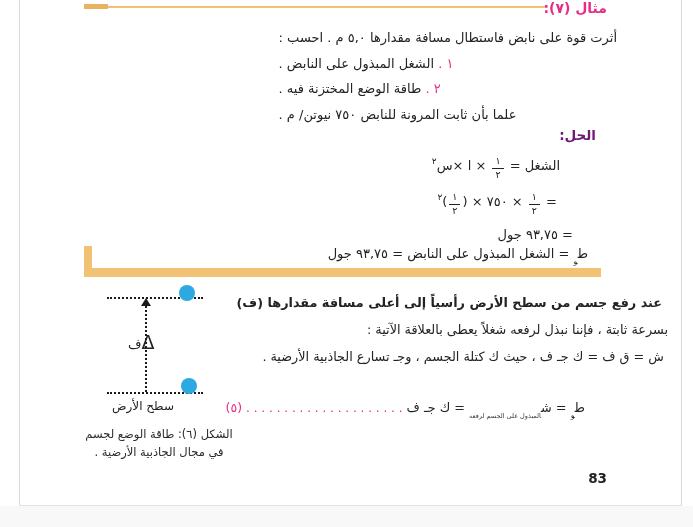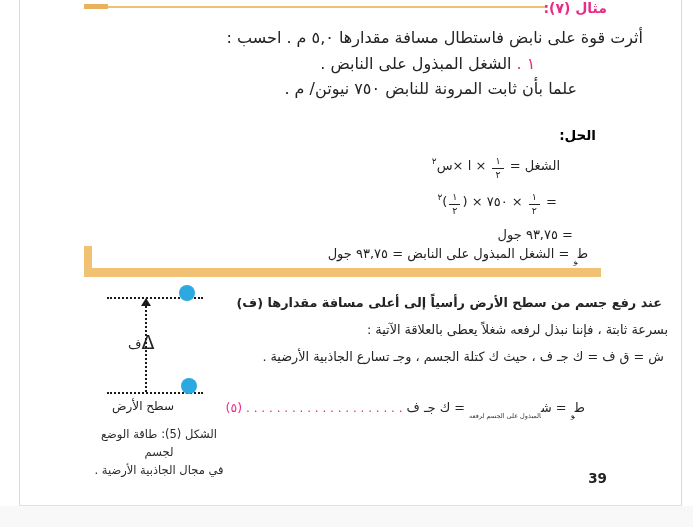--- a/index.html
+++ b/index.html
@@ -10,24 +10,24 @@
   .pink{color:#e62d86;}
   .nw{white-space:nowrap;}
   .rtl{direction:rtl;unicode-bidi:embed;}
 
   
   .toprule{left:84px;top:6px;width:461px;height:2px;background:#f0c173;}
   .toprule-cap{left:84px;top:4px;width:24px;height:5px;background:#e9b25e;}
   .title{right:86px;top:0px;font-size:14px;font-weight:bold;color:#e62d86;}
 
   
-  .problem{right:50px;top:25px;text-align:center;font-size:16px;line-height:25.5px;}
+  .problem{right:76px;top:25px;text-align:left;font-size:13px;line-height:25.5px;}
   .prob-item{padding-right:14px;}
   .prob-given{padding-right:8px;}
-  .sol-label{right:97px;top:127px;font-size:13.5px;font-weight:bold;color:#000000;}
+  .sol-label{right:97px;top:127px;font-size:13.5px;font-weight:bold;color:#701a75;}
 
   
   .eq{font-size:13px;white-space:nowrap;}
   .frac{display:inline-block;text-align:center;vertical-align:-8px;font-size:9.5px;line-height:1.15;margin:0 2px;}
   .frac .fn{display:block;border-bottom:1px solid #232323;padding:0 3px 1px 3px;}
   .frac .fd{display:block;padding-top:1px;}
   .sp{font-size:9px;vertical-align:6px;}
   .psub{font-size:8px;vertical-align:-6px;}
   .tinysub{font-size:6.5px;vertical-align:-6px;color:#3a3a3a;}
 
@@ -64,20 +64,24 @@
   <div class="abs toprule"></div>
   <div class="abs toprule-cap"></div>
   <div class="abs title nw">مثال (٧):</div>
 
   <div class="abs problem rtl">
     <div class="nw">أثرت قوة على نابض فاستطال مسافة مقدارها ٥,٠ م . احسب :</div>
     <div class="nw prob-item">
       <span class="pink">١ .</span>
       <span>الشغل المبذول على النابض .</span>
     </div>
+    <div class="nw prob-item">
+      <span class="pink">٢ .</span>
+      <span>طاقة الوضع المختزنة فيه .</span>
+    </div>
     <div class="nw prob-given">علما بأن ثابت المرونة للنابض ٧٥٠ نيوتن/ م .</div>
   </div>
 
   <div class="abs sol-label nw">الحل:</div>
 
   <div class="abs eq rtl" style="right:133px;top:156px;">
     <span>الشغل =</span>
     <span class="frac"><span class="fn">١</span><span class="fd">٢</span></span>
     <span>×</span>
     <span>ا</span>
@@ -106,27 +110,27 @@
   <div class="abs dot" style="left:179px;top:285px;"></div>
   <div class="abs dash-v" style="left:145px;top:303px;height:89px;"></div>
   <div class="abs arrow-up" style="left:141px;top:298px;"></div>
   <div class="abs rtl nw" style="left:128px;top:331px;">
     <span class="delta-big">Δ</span><span class="delta-small">ف</span>
   </div>
   <div class="abs dash-h" style="left:107px;top:392px;width:96px;"></div>
   <div class="abs dot" style="left:181px;top:378px;"></div>
   <div class="abs ground-label nw" style="left:103px;top:399px;width:80px;">سطح الأرض</div>
   <div class="abs caption" style="left:85px;top:426px;width:148px;">
-    <div>الشكل (5): طاقة الوضع لجسم</div>
+    <div>الشكل (٦): طاقة الوضع لجسم</div>
     <div>في مجال الجاذبية الأرضية .</div>
   </div>
 
   <div class="abs para-line rtl" style="right:31px;top:295px;font-weight:bold;">عند رفع جسم من سطح الأرض رأسياً إلى أعلى مسافة مقدارها (ف)</div>
   <div class="abs para-line rtl" style="right:29px;top:349px;">ش = ق ف = ك جـ ف ، حيث ك كتلة الجسم ، وجـ تسارع الجاذبية الأرضية .</div>
   <div class="abs para-line rtl" style="right:25px;top:322px;">بسرعة ثابتة ، فإننا نبذل لرفعه شغلاً يعطى بالعلاقة الآتية :</div>
 
   <div class="abs para-line rtl nw" style="right:108px;top:400px;">
     <span>ط</span><span class="psub">و</span><span> = ش</span><span class="tinysub">المبذول على الجسم لرفعه</span><span> = ك جـ ف </span><span class="dots">. . . . . . . . . . . . . . . . . . . . .</span> <span class="eqnum">(٥)</span>
   </div>
 
-  <div class="abs pageno">39</div>
+  <div class="abs pageno">83</div>
 
 </div>
 
 </body></html>

